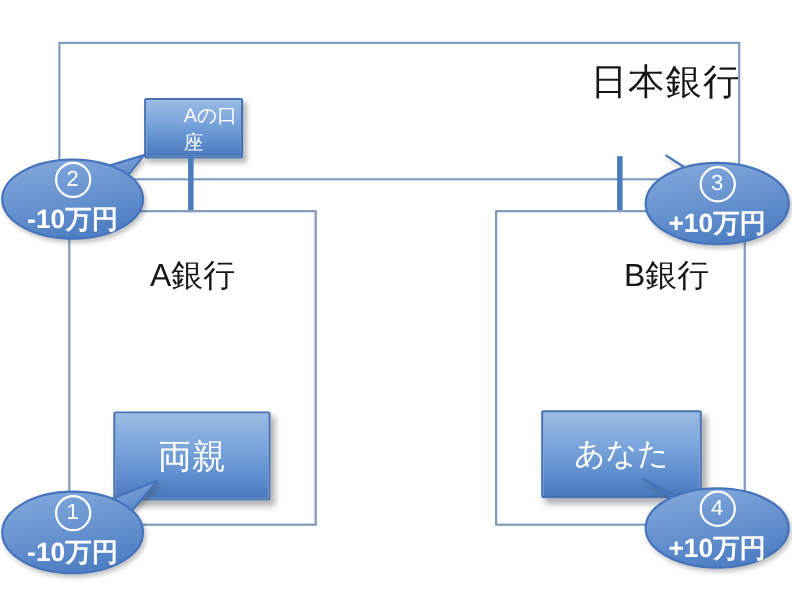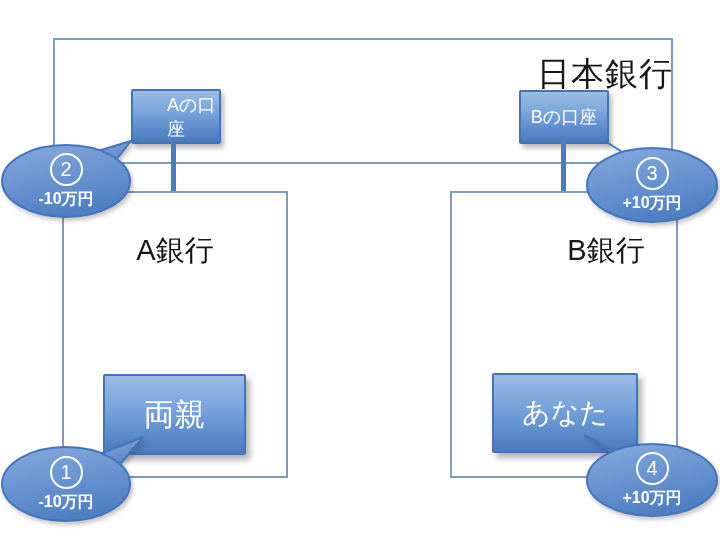--- a/index.html
+++ b/index.html
@@ -37,44 +37,41 @@
   .person-you{left:492px;top:373px;width:146px;height:80px;font-size:28px;}
 
   .callout{position:absolute;}
   .callout svg{position:absolute;left:0;top:0;
     filter:drop-shadow(2px 3px 2px rgba(60,60,60,0.30));}
   .callout-content{position:absolute;display:flex;flex-direction:column;
     align-items:center;justify-content:center;gap:3px;color:#ffffff;}
   .num-circle{display:flex;align-items:center;justify-content:center;
     width:33px;height:33px;border:2.5px solid #ffffff;border-radius:50%;
     font-size:20px;color:#ffffff;}
-  .amount{font-size:16px;font-weight:600;color:#ffffff;white-space:nowrap;}
+  .amount{font-size:24px;font-weight:600;color:#ffffff;white-space:nowrap;}
 
   .callout-1{left:0px;top:432px;width:160px;height:100px;}
   .callout-1 .callout-content{left:2px;top:15px;width:128px;height:74px;}
   .callout-2{left:0px;top:128px;width:150px;height:98px;}
   .callout-2 .callout-content{left:2px;top:17px;width:128px;height:72px;}
   .callout-3{left:575px;top:133px;width:145px;height:98px;}
   .callout-3 .callout-content{left:12px;top:15px;width:130px;height:74px;}
   .callout-4{left:573px;top:428px;width:147px;height:100px;}
   .callout-4 .callout-content{left:14px;top:16px;width:130px;height:72px;}
 </style>
 </head>
 <body>
 
 <div class="canvas">
 
   <div class="big-rect"></div>
   <div class="title">日本銀行</div>
 
   <div class="account account-a">
     <span>Aの口座</span>
-  </div>
-  <div class="account account-b">
-    <span>Bの口座</span>
   </div>
 
   <div class="connector connector-a"></div>
   <div class="connector connector-b"></div>
 
   <div class="bank bank-a"></div>
   <div class="bank-label bank-label-a">A銀行</div>
   <div class="bank bank-b"></div>
   <div class="bank-label bank-label-b">B銀行</div>
 

